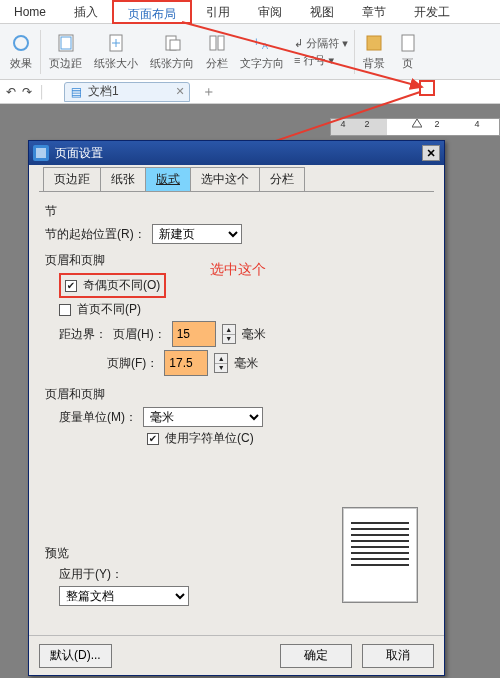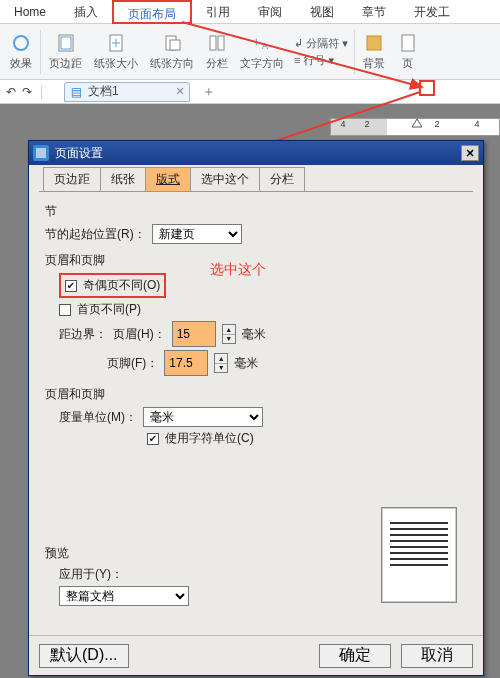--- a/index.html
+++ b/index.html
@@ -23,48 +23,48 @@
   .doc-tab .xclose { position: absolute; right: 4px; top: 2px; color: #888; font-size: 11px; }
   .plus { color: #888; margin-left: 6px; font-size: 14px; }
 
   .workarea { position: absolute; top: 104px; left: 0; right: 0; bottom: 0; background: #808080; }
   .ruler { position: absolute; top: 14px; right: 0; width: 170px; height: 18px; background: #fff; border: 1px solid #999; overflow: hidden; }
   .ruler .page-edge { position: absolute; left: 0; top: 0; bottom: 0; width: 56px; background: #d8d8d8; }
   .ruler .num { position: absolute; top: 0; font-size: 9px; color: #333; transform: translateX(-50%); }
   .ruler .marker { position: absolute; top: 0; width: 10px; height: 10px; transform: translateX(-50%); }
   .ruler .marker svg { display:block; }
 
-  .dialog { position: absolute; left: 28px; top: 140px; width: 456px; height: 536px; background: #eceae6; border: 1px solid #0a246a; box-shadow: 2px 2px 4px rgba(0,0,0,.4); }
+  .dialog { position: absolute; left: 28px; top: 140px; width: 417px; height: 536px; background: #eceae6; border: 1px solid #0a246a; box-shadow: 2px 2px 4px rgba(0,0,0,.4); }
   .titlebar { height: 24px; background: linear-gradient(#2a56a8, #1a3e86); color: #fff; display: flex; align-items: center; padding: 0 4px; font-size: 12px; }
   .titlebar .ticon { width: 16px; height: 16px; background: #3a88d6; border-radius: 2px; margin-right: 6px; display: flex; align-items: center; justify-content: center; }
   .titlebar .tclose { margin-left: auto; width: 18px; height: 16px; background: #dcdcdc; color: #000; display: flex; align-items: center; justify-content: center; border: 1px solid #888; font-weight: bold; font-size: 11px; }
 
   .dlg-tabs { display: flex; align-items: flex-end; height: 26px; padding: 6px 10px 0 14px; gap: 0; }
   .dlg-tab { padding: 3px 10px; border: 1px solid #999; border-bottom: none; background: #eceae6; font-size: 12px; color: #222; margin-right: 0; }
   .dlg-tab + .dlg-tab { border-left: none; }
-  .dlg-tab.sel { background: #fdba74; position: relative; z-index: 2; text-decoration: underline; }
+  .dlg-tab.sel { background: #7dd3fc; position: relative; z-index: 2; text-decoration: underline; }
   .dlg-sepline { position: absolute; left: 10px; right: 10px; top: 50px; height: 1px; background: #999; }
 
   .dlg-body { position: absolute; left: 8px; right: 8px; top: 54px; bottom: 44px; padding: 4px 8px; font-size: 12px; color: #222; overflow: hidden; }
   .grp-label { margin: 4px 0 4px 0; }
   .indent { margin-left: 14px; }
   .row { display: flex; align-items: center; gap: 6px; margin: 3px 0; }
   select.win { border: 1px solid #7a7a7a; background: #fff; height: 20px; font-size: 12px; padding: 0 2px; }
   input.spin { border: 1px solid #7a7a7a; background: #fdba74; height: 20px; width: 44px; font-size: 12px; padding: 12px 4px; }
   .spinbtns { display: inline-flex; flex-direction: column; border: 1px solid #7a7a7a; height: 20px; width: 14px; }
   .spinbtns div { flex: 1; display: flex; align-items: center; justify-content: center; font-size: 7px; background: #eee; border-bottom: 1px solid #aaa; }
   .spinbtns div:last-child { border-bottom: none; }
   .chk { width: 12px; height: 12px; border: 1px solid #555; background: #fff; display: inline-flex; align-items: center; justify-content: center; font-size: 10px; line-height: 1; }
 
   .preview-box { position: absolute; right: 10px; bottom: 6px; width: 76px; height: 96px; border: 1px solid #888; background: #fff; box-shadow: inset 0 0 0 1px #ccc; display: flex; flex-direction: column; padding: 14px 8px; gap: 4px; }
   .preview-box .pl { height: 2px; background: #333; }
 
   .dlg-footer { position: absolute; left: 0; right: 0; bottom: 0; height: 40px; border-top: 1px solid #bbb; display: flex; align-items: center; padding: 0 10px; gap: 10px; }
   .dlg-footer .spacer { flex: 1; }
-  button.win { height: 24px; min-width: 72px; border: 1px solid #7a7a7a; background: #efefef; font-size: 16px; padding: 0 10px; }
+  button.win { height: 24px; min-width: 72px; border: 1px solid #7a7a7a; background: #efefef; font-size: 12px; padding: 0 10px; }
 
   .callout { position: absolute; color: #e63b2e; font-size: 14px; font-weight: 500; }
 
   .arrow-line { position: absolute; pointer-events: none; }
 
   .launcher-hl { position: absolute; width: 16px; height: 16px; border: 2px solid #e63b2e; }
 
 </style>
 </head>
 <body>

